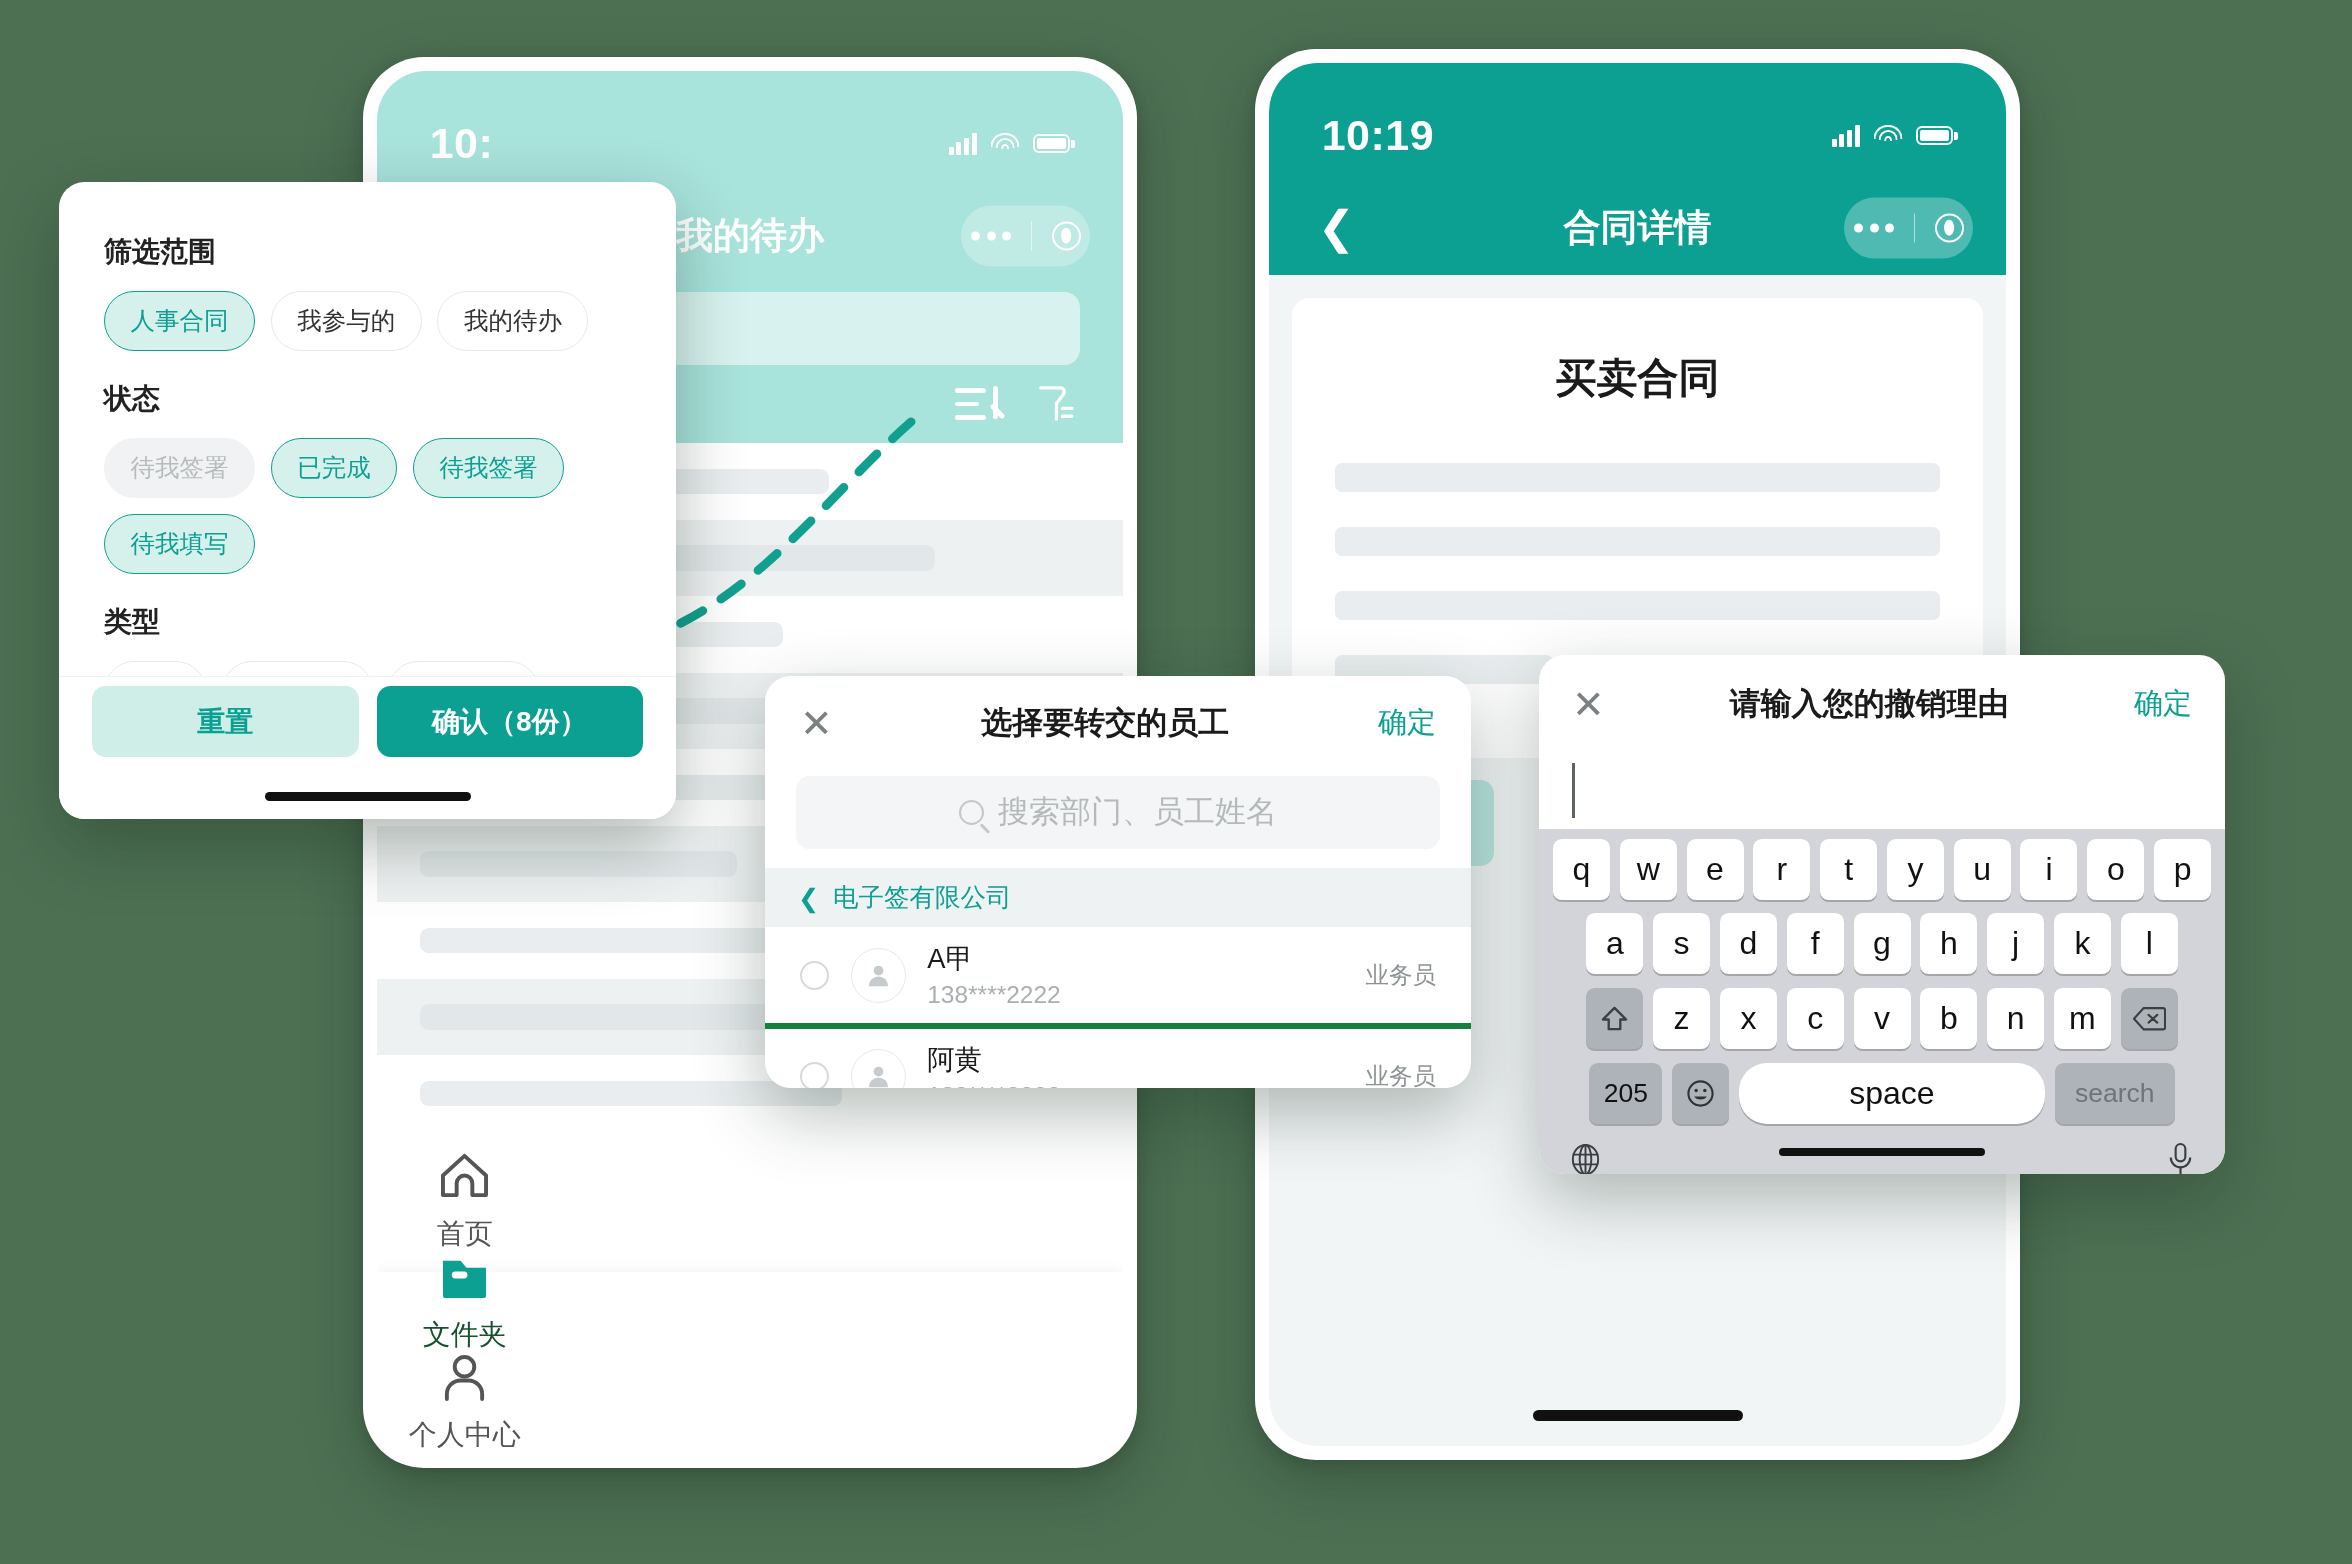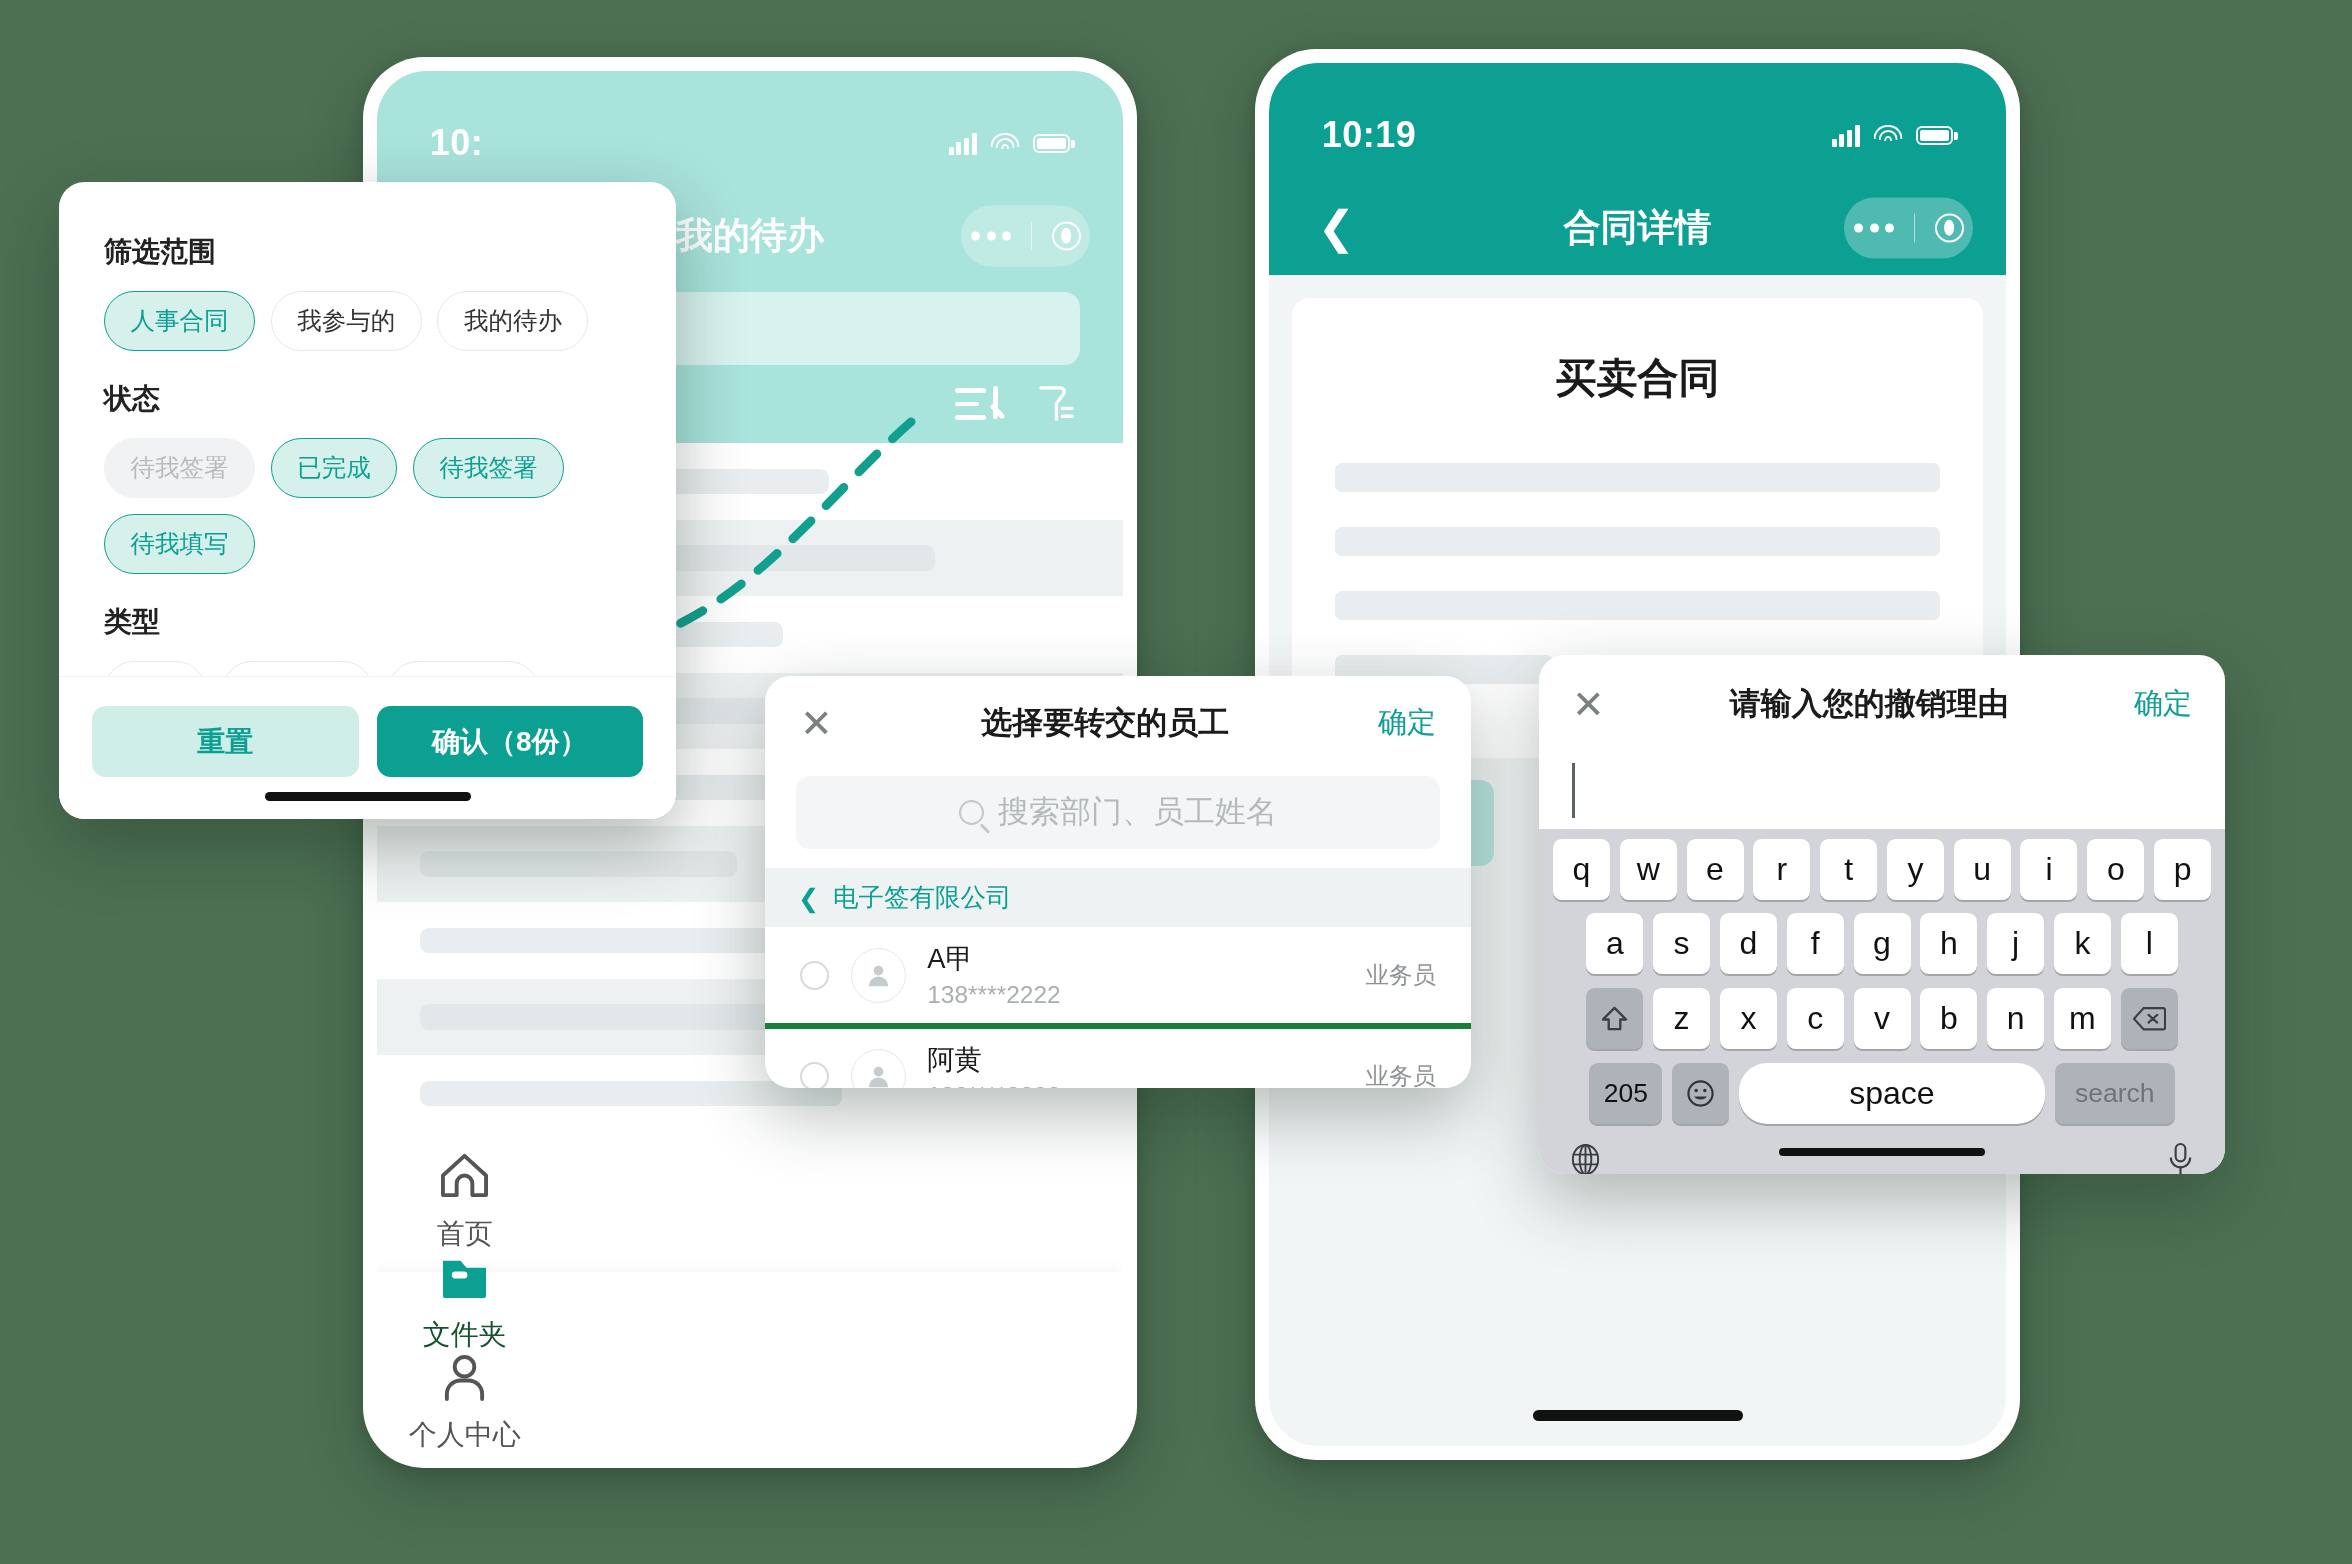--- a/index.html
+++ b/index.html
@@ -31,21 +31,21 @@
   
   #phone-left { left: 363px; top: 57px; width: 774px; height: 1411px; }
   
   #phone-right { left: 1255px; top: 49px; width: 765px; height: 1411px; }
 
   
   .statusbar {
     height: 118px; display: flex; align-items: center;
     justify-content: space-between; padding: 27.4px 53px 0 53px;
   }
-  .status-time { font-size: 36px; font-weight: 600; letter-spacing: 0.5px; }
+  .status-time { font-size: 43px; font-weight: 600; letter-spacing: 0.5px; }
   .status-icons { display: flex; align-items: center; gap: 13.7px; }
   .sig { display: flex; align-items: flex-end; gap: 2.9px; height: 23.5px; }
   .sig i { display: block; width: 4.9px; border-radius: 1px; background: currentColor; }
   .sig i:nth-child(1){height:7.8px}.sig i:nth-child(2){height:12.7px}
   .sig i:nth-child(3){height:17.6px}.sig i:nth-child(4){height:22.5px}
   .wifi { width: 29px; height: 21.6px; position: relative; }
   .wifi span { position:absolute; left:50%; transform:translateX(-50%); border:2.9px solid currentColor;
     border-bottom:none; border-radius: 50% 50% 0 0 / 100% 100% 0 0; }
   .wifi span:nth-child(1){width:29px;height:14.7px;top:0}
   .wifi span:nth-child(2){width:18.6px;height:9.8px;top:5.9px}
@@ -126,21 +126,21 @@
     border-radius: 979px; padding: 12.7px 25.5px; font-size: 24.5px;
     border: 1.5px solid #e7e9ea; background:#fff; color:#333; white-space: nowrap;
   }
   .chip.sel { background:#d6f0ec; border-color:#0ca093; color:#0ca093; }
   .chip.dis { background:#f1f2f3; border-color:#f1f2f3; color:#b6bcbe; }
   .fp-more { font-size: 24.5px; color:#6b7275; margin: -11.8px 0 29px 0; display:flex; align-items:center; gap:9.8px; }
   .caret { width:0;height:0;border-left:8.8px solid transparent;border-right:8.8px solid transparent;
     border-top:10.8px solid #c2c7c9; display:block; }
   .fp-footer {
     position:absolute; bottom:0; left:0; right:0; height: 143px; background:#fff;
-    border-top: 1px solid #f0f2f3; display:flex; align-items:flex-start; gap: 18px; padding: 29px 33px 0 33px;
+    border-top: 1px solid #f0f2f3; display:flex; align-items:flex-start; gap: 18px; padding: 9px 33px 0 33px;
   }
   .btn { flex:1; height: 71px; border-radius: 13.7px; display:flex; align-items:center;
     justify-content:center; font-size: 28px; font-weight: 600; }
   .btn-reset { background:#cfeee8; color:#0ca093; }
   .btn-confirm { background:#0ca093; color:#fff; }
   .home-ind { position:absolute; bottom: 17.6px; left:50%; transform:translateX(-50%);
     width: 206px; height: 9.8px; border-radius: 5.9px; background:#111; }
 
   
   #transfer-modal {

